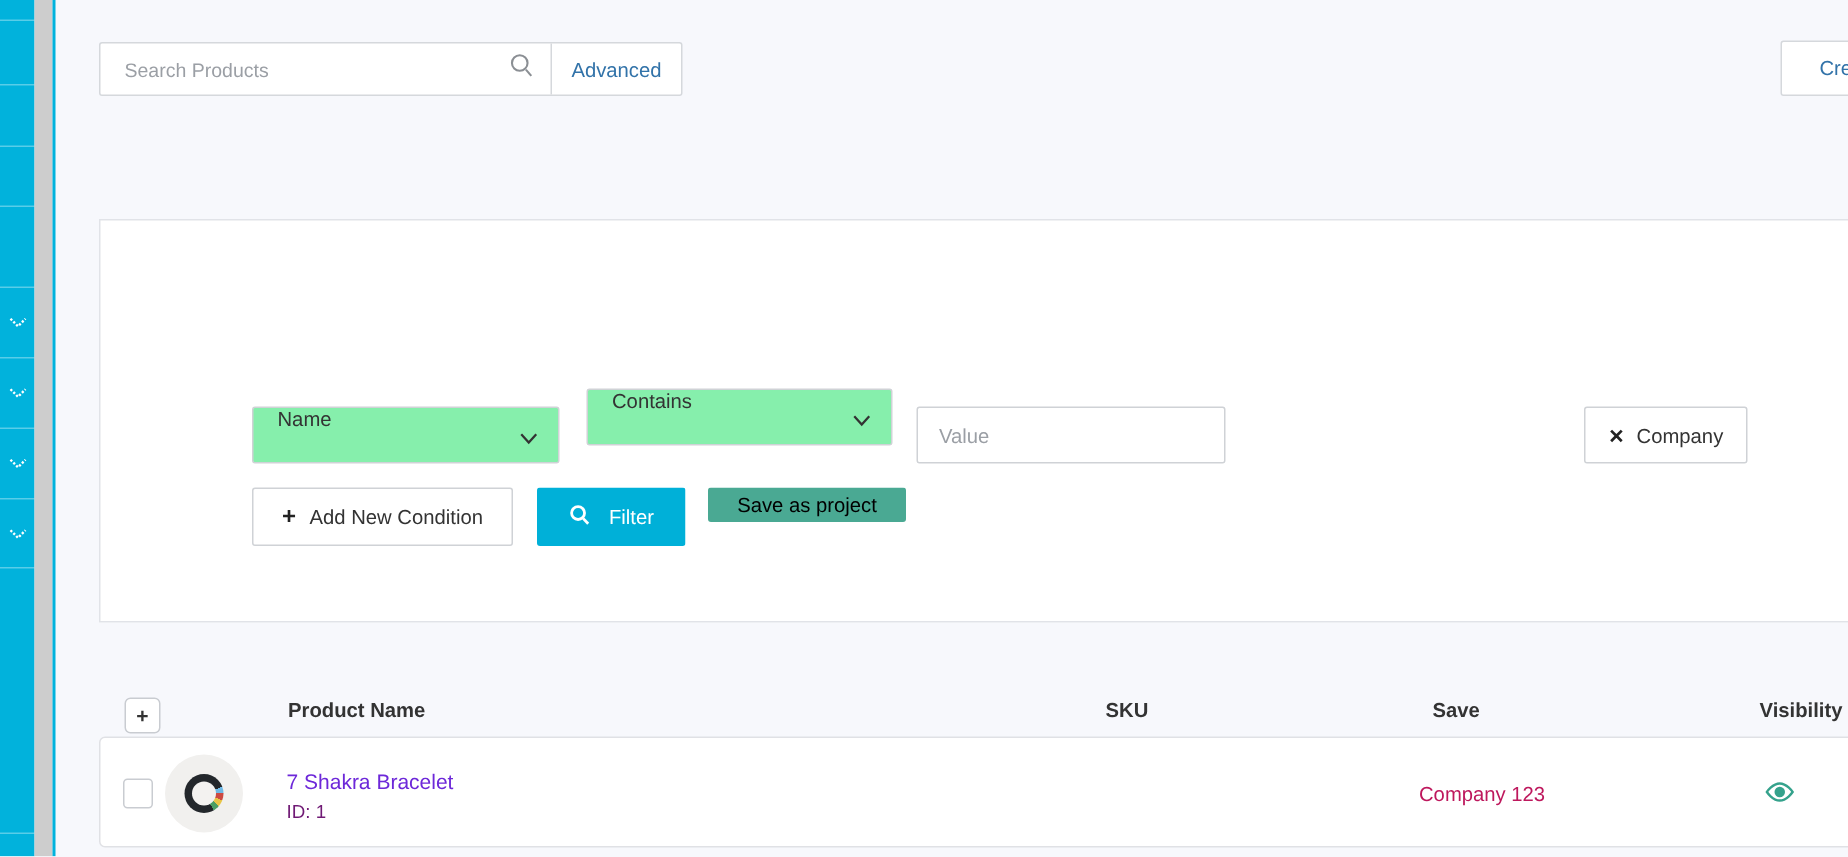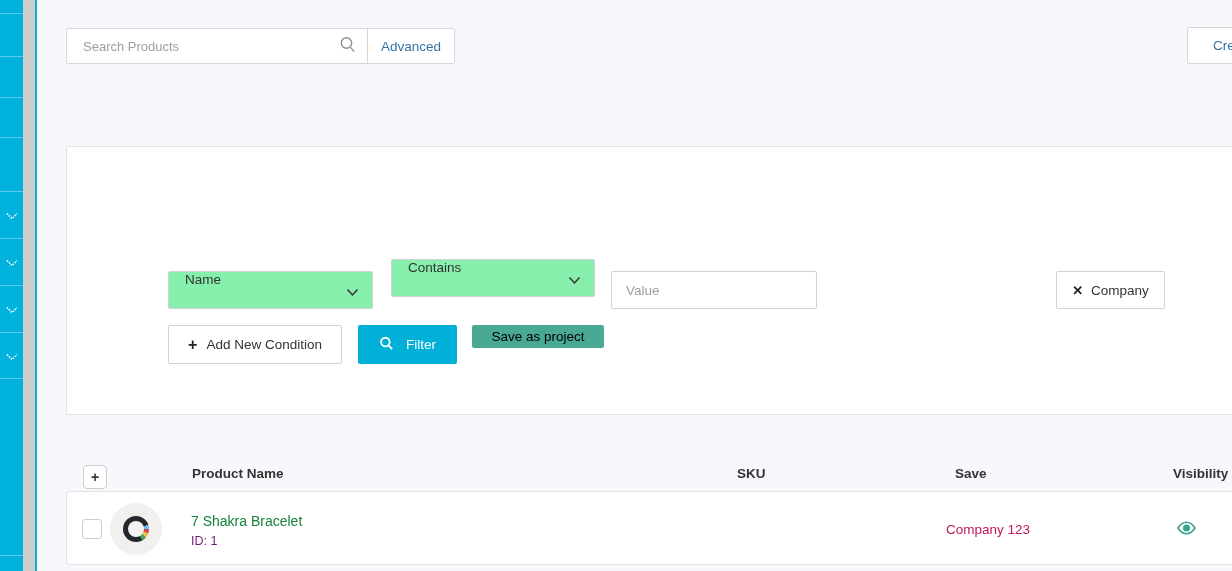--- a/index.html
+++ b/index.html
@@ -62,21 +62,21 @@
               border:1px solid #e0e1e5; border-radius:4px; }
   .row-check { position:absolute; left:15px; top:27px; width:20px; height:20px; background:#fff;
                border:1px solid #c9ccd1; border-radius:3px; cursor:pointer; }
   .avatar { position:absolute; left:43px; top:11px; width:52px; height:52px; border-radius:50%;
             background:#f1f0ee; display:flex; align-items:center; justify-content:center; }
   .bracelet { position:relative; width:26px; height:26px; border-radius:50%;
               background:conic-gradient(#23272b 0deg 70deg, #6fb9e6 70deg 90deg, #cc4a43 90deg 110deg,
                          #e8c547 110deg 130deg, #4a9e63 130deg 150deg, #23272b 150deg 360deg); }
   .bracelet::after { content:""; position:absolute; left:5px; top:5px; width:16px; height:16px;
                      border-radius:50%; background:#f3f2f0; }
-  .prod-link { position:absolute; left:124px; top:21px; font-size:14px; color:#15803d; cursor:pointer; text-decoration:none; }
+  .prod-link { position:absolute; left:124px; top:21px; font-size:14px; color:#6d28d9; cursor:pointer; text-decoration:none; }
   .prod-id { position:absolute; left:124px; top:42px; font-size:12.5px; color:#701a75; }
   .brand-cell { position:absolute; left:879px; top:30px; font-size:13.5px; color:#be185d; }
   .eye-wrap { position:absolute; left:1109px; top:28px; cursor:pointer; }
 </style>
 </head>
 <body>
 
 <div class="stage">
 
   <div class="sidebar">

